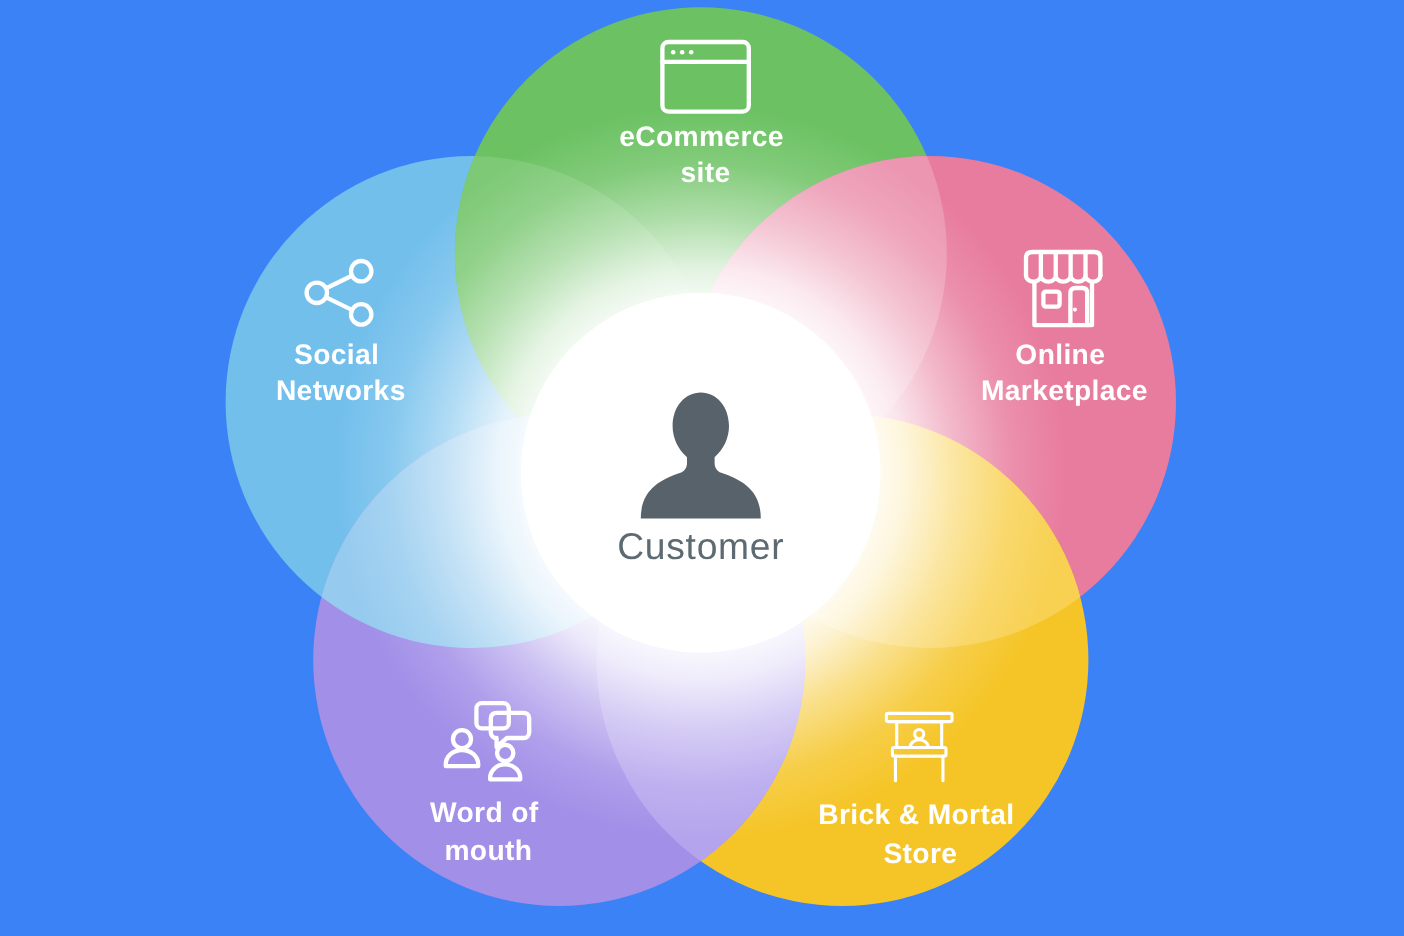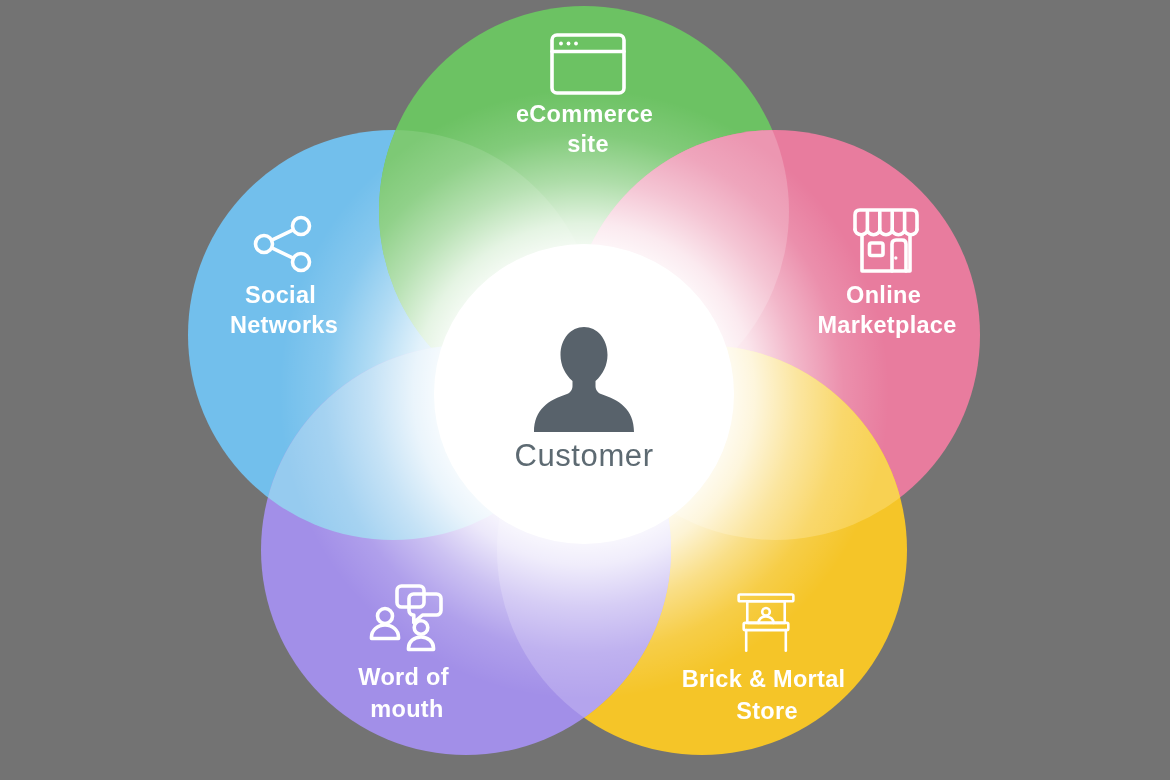--- a/index.html
+++ b/index.html
@@ -1,16 +1,16 @@
 <!DOCTYPE html>
 <html><head>
 <meta charset="utf-8">
 <style>
   html,body{margin:0;padding:0;background:#ffffff;}
-  .stage{position:relative;width:1170px;height:780px;background:#737373;overflow:hidden;}
+  .stage{position:relative;width:1170px;height:780px;background:#3b82f6;overflow:hidden;}
   svg{display:block;}
   .petal-label{font-family:"Liberation Sans","DejaVu Sans",sans-serif;font-size:23.5px;font-weight:700;fill:#ffffff;text-anchor:middle;letter-spacing:0.3px;}
   .customer-label{font-family:"Liberation Sans","DejaVu Sans",sans-serif;font-size:31px;font-weight:400;fill:#5d6a72;text-anchor:middle;letter-spacing:0.6px;}
   .icon{stroke:#ffffff;stroke-width:3.6;fill:none;stroke-linecap:round;stroke-linejoin:round;}
   .icon .dot{fill:#ffffff;stroke:none;}
 </style>
 </head>
 <body>
 
 <div class="stage">

